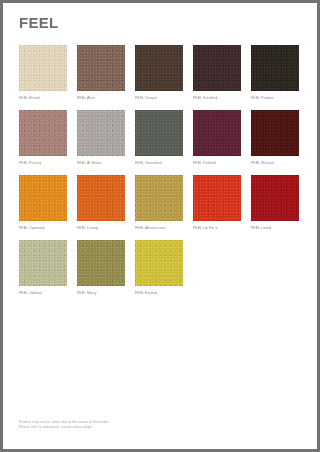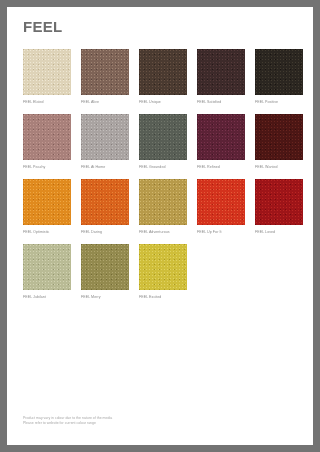--- a/index.html
+++ b/index.html
@@ -11,21 +11,21 @@
     width: 320px;
     height: 452px;
     font-family: "Liberation Sans", sans-serif;
     overflow: hidden;
   }
   .page {
     position: relative;
     width: 320px;
     height: 452px;
     box-sizing: border-box;
-    border: 7px solid #737373;
+    border: 3px solid #737373;
     background: #ffffff;
     overflow: hidden;
   }
   .page-title {
     position: absolute;
     left: 16px;
     top: 11px;
     font-size: 15px;
     font-weight: bold;
     color: #6e6e6e;

